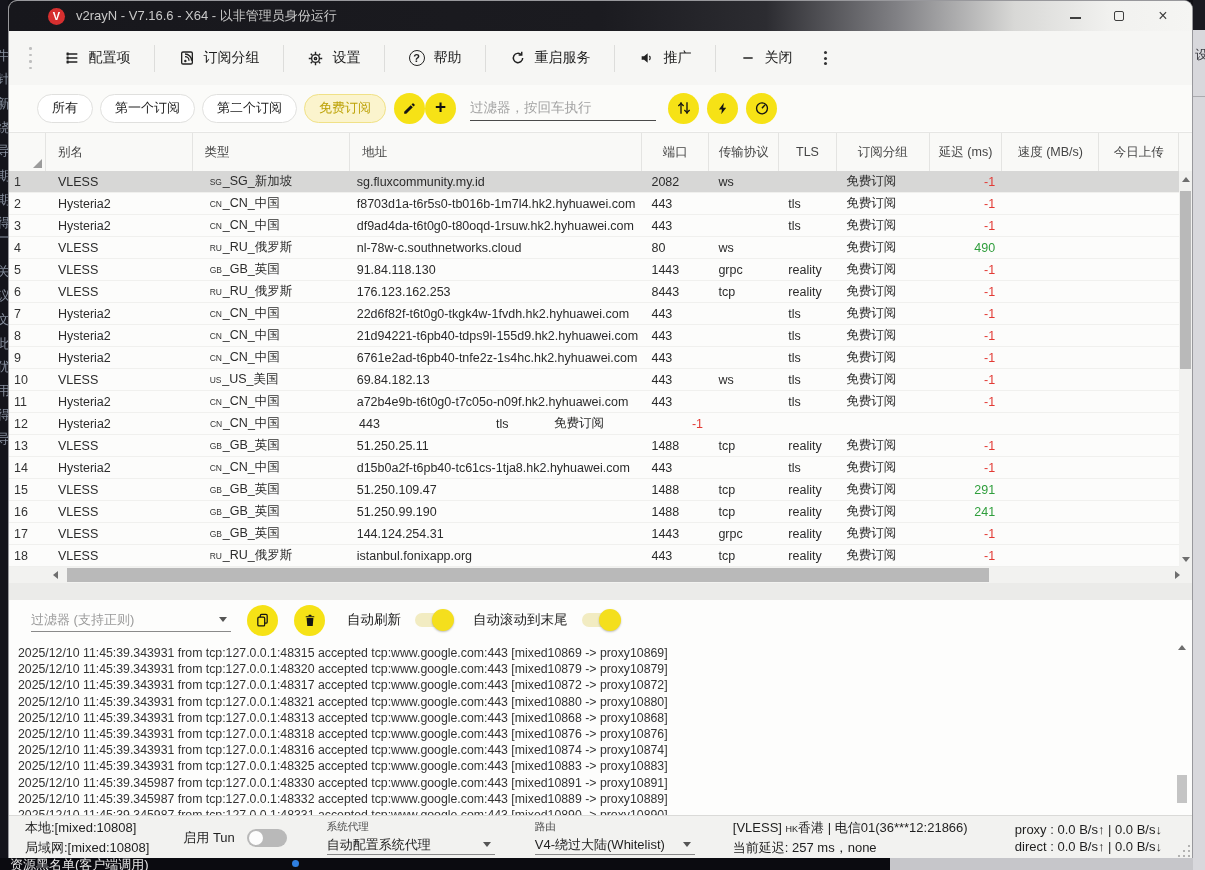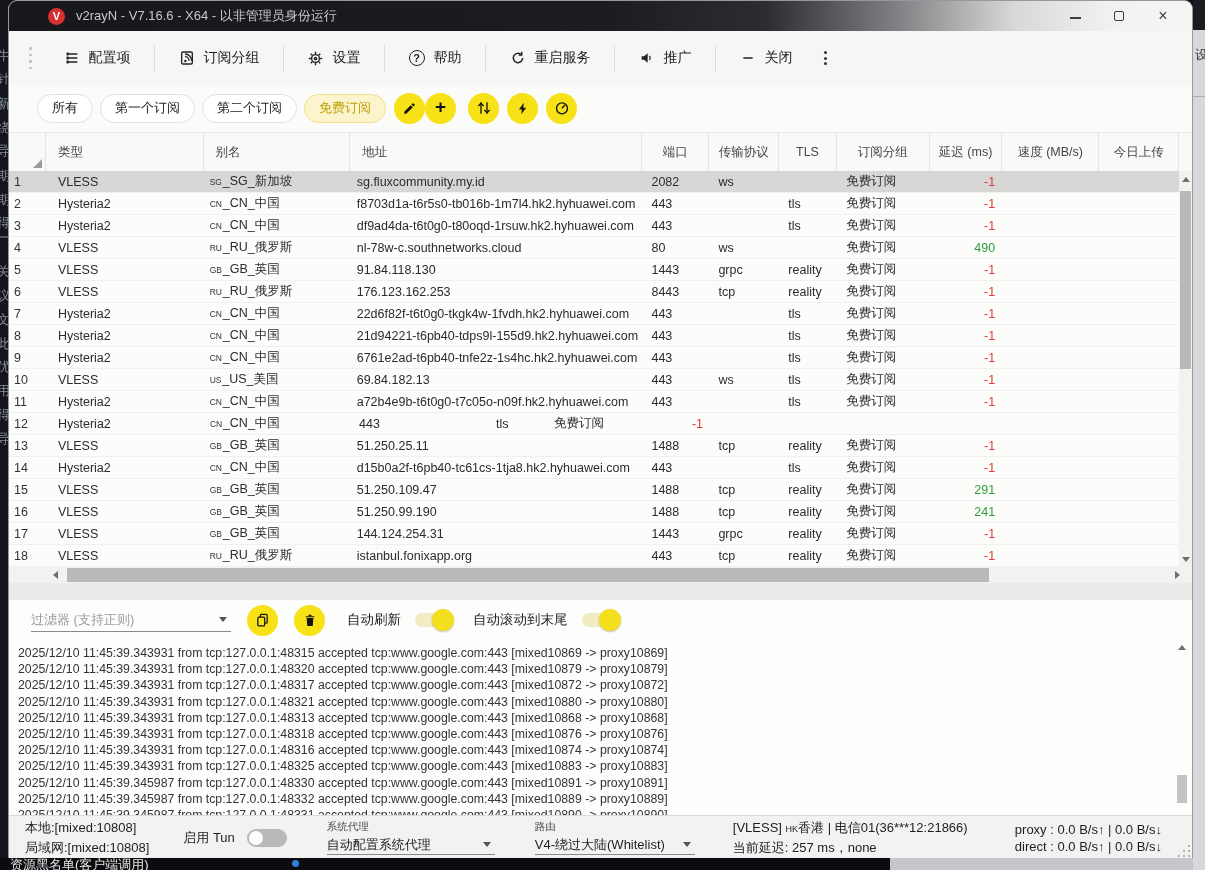--- a/index.html
+++ b/index.html
@@ -265,20 +265,23 @@
         <span>
           <svg width="15" height="15" viewBox="0 0 24 24" fill="#141414">
             <path d="M3.5 17.2V20.5h3.3L17.3 10 14 6.7zM15.2 5.5l3.3 3.3 1.6-1.6a1.1 1.1 0 000-1.6l-1.7-1.7a1.1 1.1 0 00-1.6 0z"></path>
             </svg>
         </span>
       </div>
       <div class="cbtn">
           <span class="plus">+</span>
         </div>
 
+      <div class="filterline">
+        <input type="text" placeholder="过滤器，按回车执行" style="">
+      </div>
 
       <div class="rightbtns">
         <div class="cbtn">
           <span>
             <svg width="16" height="16" viewBox="0 0 24 24" stroke="#141414" fill="none">
               <path d="M7.5 3.5v17M16.5 3.5v17" stroke-width="2"></path>
               <path d="M3.5 9l4-4 4 4M12.5 15l4 4 4-4" stroke-width="2"></path>
               </svg>
           </span>
         </div>
@@ -297,22 +300,22 @@
               </svg>
           </span>
         </div>
       </div>
     </div>
 
     <div class="thead">
         <div class="hcell" style="width: 37px;">
           <span class="tri"></span>
         </div>
+        <div class="hcell hl" style="width: 147px;">别名</div>
         <div class="hcell hl" style="width: 158px;">类型</div>
-        <div class="hcell hl" style="width: 147px;">别名</div>
         <div class="hcell hl" style="width: 293px;">地址</div>
         <div class="hcell hc" style="width: 67px;">端口</div>
         <div class="hcell hc" style="width: 70px;">传输协议</div>
         <div class="hcell hc" style="width: 58px;">TLS</div>
         <div class="hcell hc" style="width: 93px;">订阅分组</div>
         <div class="hcell hc" style="width: 73px;">延迟 (ms)</div>
         <div class="hcell hc" style="width: 97px;">速度 (MB/s)</div>
         <div class="hcell hc" style="width: 80px;">今日上传</div>
         <div class="hcell pad" style="width: 13px;"></div>
       </div>

